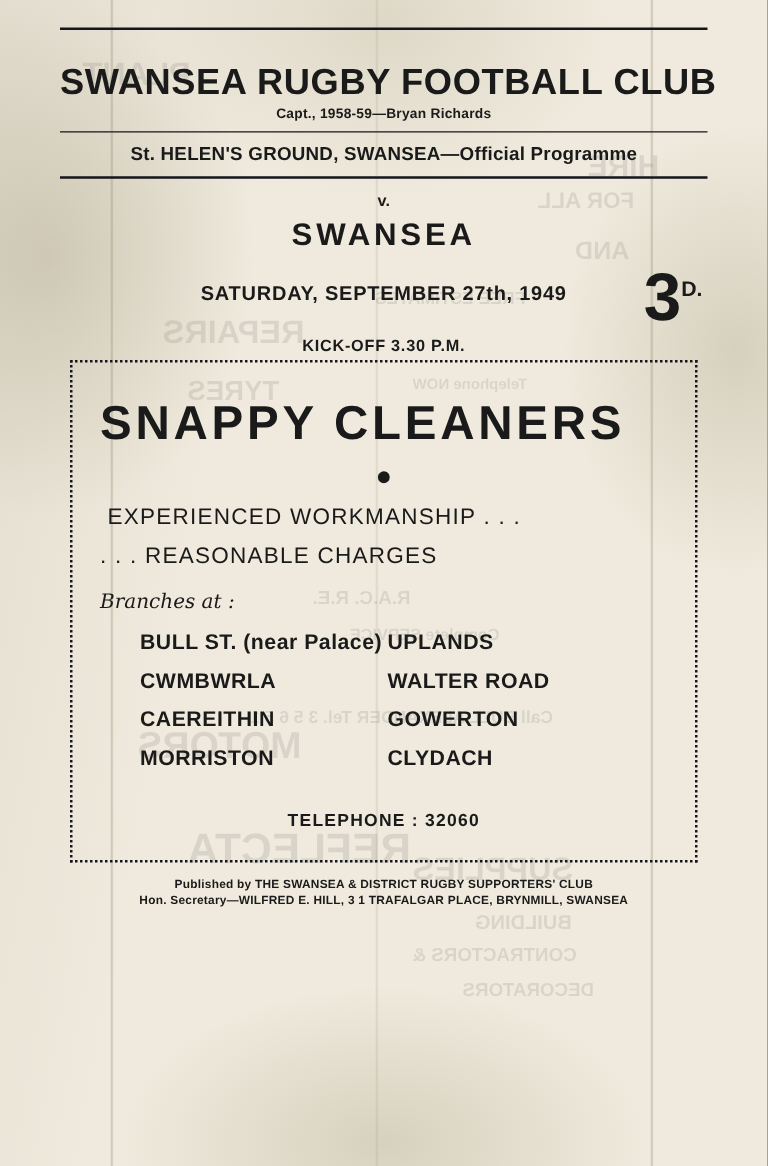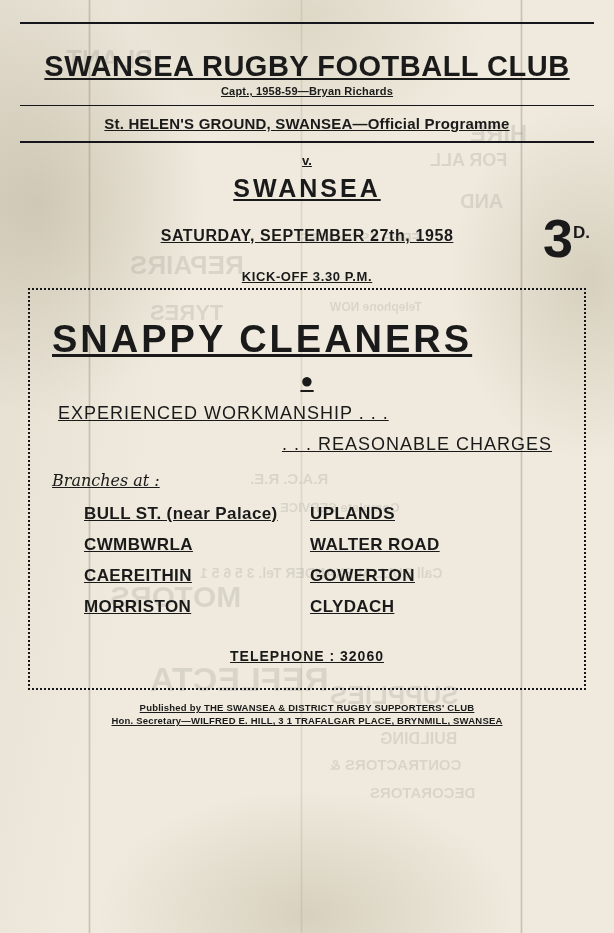--- a/index.html
+++ b/index.html
@@ -45,23 +45,22 @@
   }
   .fold {
     position: absolute;
     top: 0; bottom: 0;
     width: 3px;
     background: linear-gradient(to right, rgba(120,110,85,0.0), rgba(120,110,85,0.32), rgba(120,110,85,0.0));
     pointer-events: none;
   }
   .content {
     position: relative;
-    padding: 0 20px;
+    padding: 0 48px;
     z-index: 3;
-    text-decoration: underline;
   }
 
   
   .rule {
     border: 0;
     border-top: 2px solid #15161c;
     margin: 0;
   }
   .rule.thin { border-top-width: 1px; }
 
@@ -166,21 +165,20 @@
     margin: 14px 0 12px;
   }
   .advert-line1 {
     font-size: 18px;
     letter-spacing: 1px;
     margin: 16px 0 2px 6px;
   }
   .advert-line2 {
     font-size: 18px;
     letter-spacing: 1px;
-    text-align: right;
     margin: 10px 10px 12px 0;
   }
   .branches {
     font-family: "DejaVu Serif", serif;
     font-style: italic;
     font-size: 16px;
     margin: 16px 0 14px;
   }
   .branch-grid {
     display: grid;
@@ -256,21 +254,21 @@
     <hr class="rule thin">
 
     <div class="ground">St. HELEN'S GROUND, SWANSEA—Official Programme</div>
 
     <hr class="rule">
 
     <div class="versus">v.</div>
     <div class="team-b">SWANSEA</div>
 
     <div class="date-row">
-      <div class="match-date">SATURDAY, SEPTEMBER 27th, 1958</div>
+      <div class="match-date">SATURDAY, SEPTEMBER 27th, 1949</div>
       <div class="price">
         <span>3</span><sup>D.</sup>
       </div>
     </div>
 
     <div class="kickoff">KICK-OFF 3.30 P.M.</div>
 
     <div class="advert">
       <div class="advert-title">SNAPPY CLEANERS</div>
       <div class="dot-sep">●</div>

